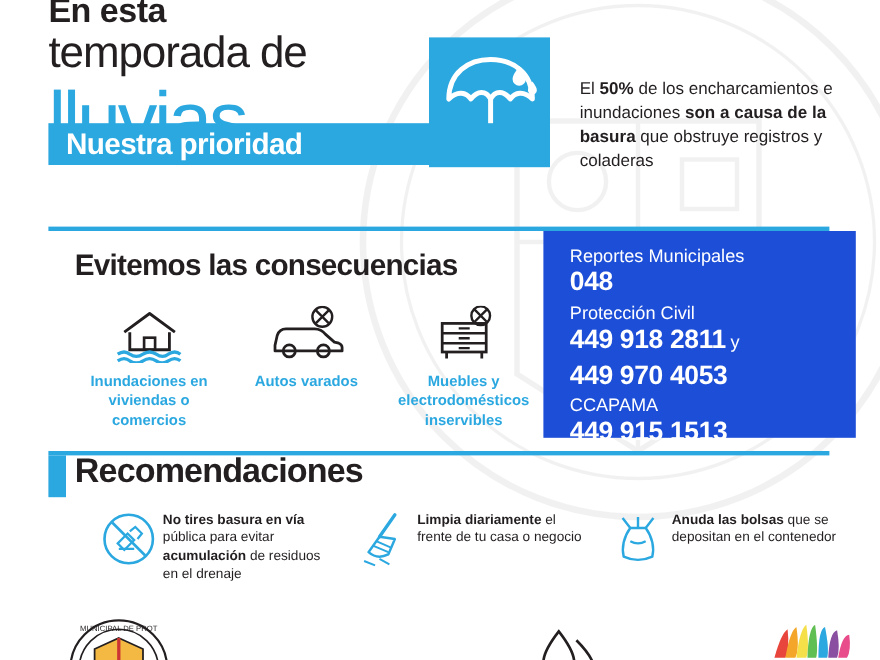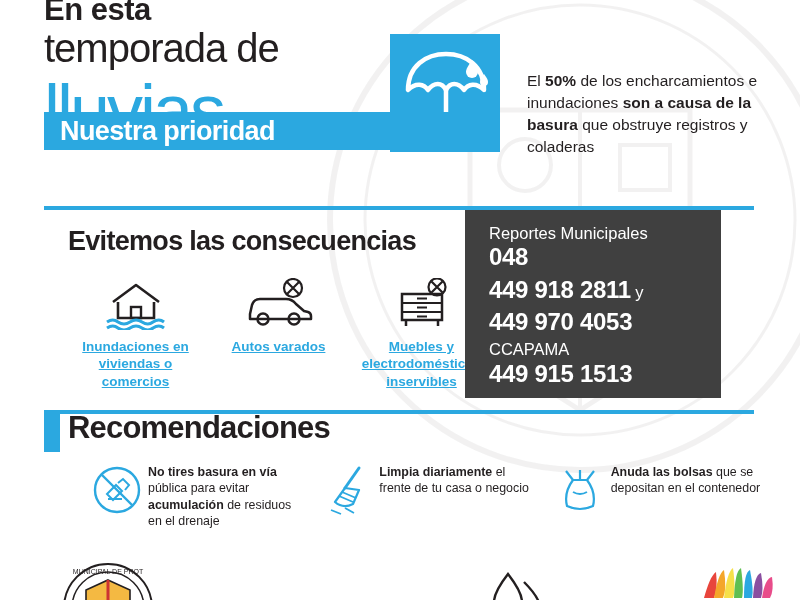--- a/index.html
+++ b/index.html
@@ -162,30 +162,29 @@
     display: flex;
     align-items: flex-end;
     justify-content: center;
   }
   .cons-label {
     margin-top: 8px;
     font-size: 13.5px;
     font-weight: bold;
     color: #2ba8e0;
     line-height: 1.28;
-    text-decoration: underline;
   }
 
   
   .contact {
     position: absolute;
-    left: 465px; top: 210px;
-    width: 256px;
+    left: 494px; top: 210px;
+    width: 284px;
     height: 188px;
-    background: #404040;
+    background: #1d4ed8;
     color: #ffffff;
   }
   .contact-inner {
     padding: 14px 0 0 24px;
   }
   .c-label {
     font-size: 16.5px;
     line-height: 1.18;
     font-weight: normal;
   }
@@ -367,20 +366,21 @@
       </div>
 
     </div>
   </div>
 
   <div class="contact">
     <div class="contact-inner">
       <div class="c-label">Reportes Municipales</div>
       <div class="c-num"><span>048</span></div>
 
+      <div class="c-label">Protección Civil</div>
       <div class="c-num"><span>449 918 2811</span><span class="y"> y</span></div>
 
       <div class="c-num"><span>449 970 4053</span></div>
 
       <div class="c-label">CCAPAMA</div>
       <div class="c-num"><span>449 915 1513</span></div>
     </div>
   </div>
 
   <div class="divider-rec"></div>

